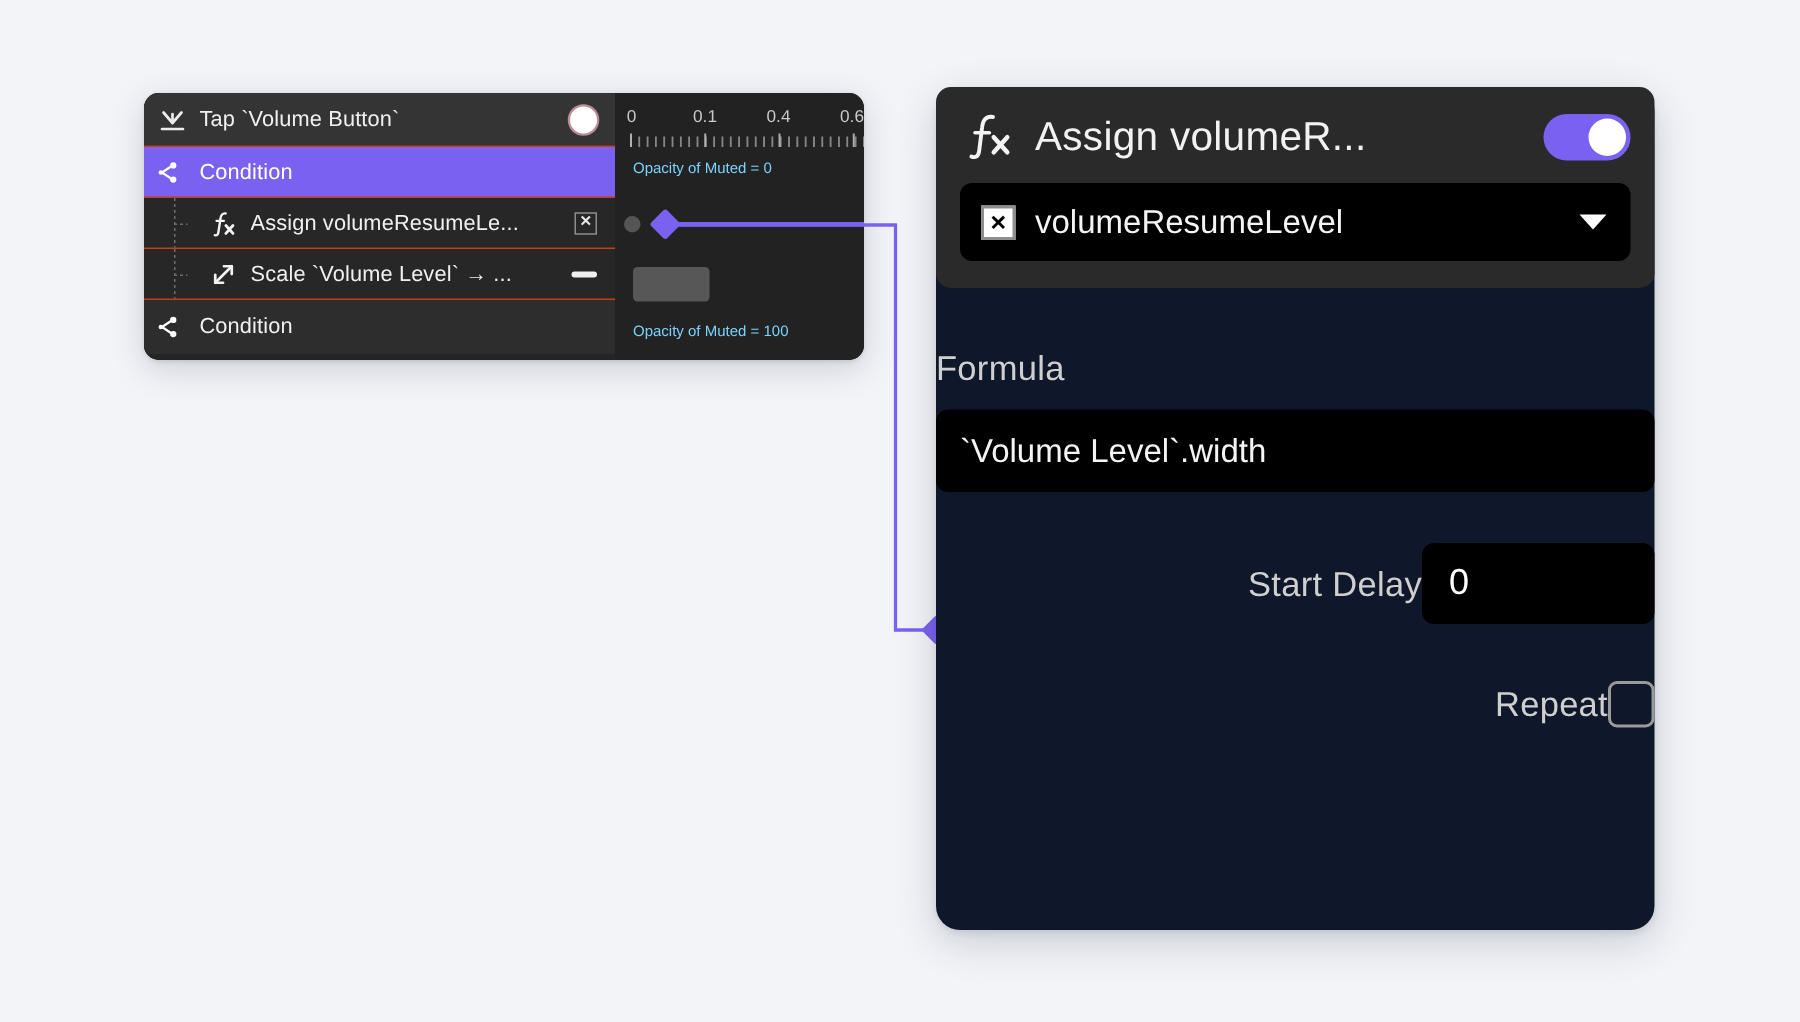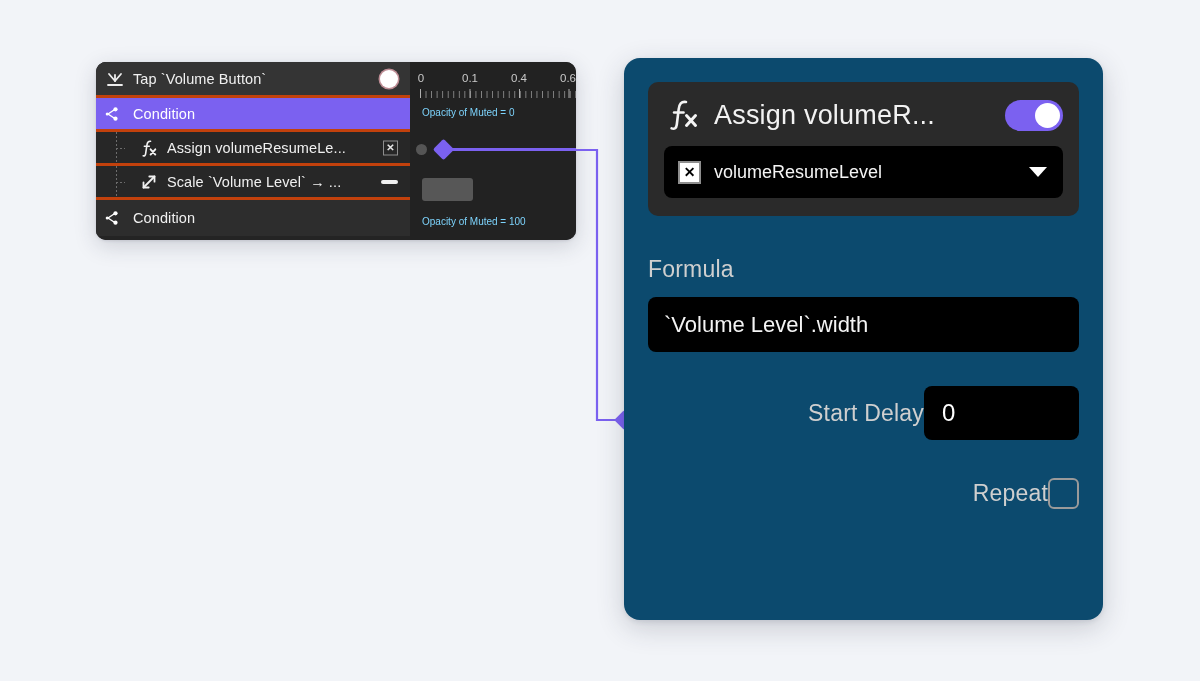--- a/index.html
+++ b/index.html
@@ -28,21 +28,21 @@
   }
   .node-right {
     flex: 1 1 auto;
     background: #222222;
     position: relative;
   }
   .row {
     height: 34px;
     display: flex; align-items: center;
     position: relative;
-    border-bottom: 3px solid #c2410c;
+    border-bottom: 1px solid #c2410c;
     padding-left: 8px;
   }
   .row:last-child { border-bottom: none; }
   .row-header { background: #343434; height: 36px; }
   .row-cond-sel { background: #7b61f0; height: 34px; }
   .row-plain { background: #272727; }
   .row-cond-bottom { background: #2d2d2d; height: 36px; }
 
   .row-label {
     color: #f0f0f0; font-size: 14.5px;
@@ -128,24 +128,24 @@
   }
 
   
   .wire { position: absolute; left: 0; top: 0; width: 1200px; height: 681px;
           pointer-events: none; }
 
   
   .panel {
     position: absolute; left: 624px; top: 58px;
     width: 479px; height: 562px;
-    background: #0c4a6e;
+    background: #0f172a;
     border-radius: 16px;
     box-shadow: 0 8px 28px rgba(40,45,65,0.20), 0 2px 5px rgba(40,45,65,0.10);
-    padding: 24px;
+    padding: 0;
   }
   .panel-card {
     background: #2a2a2a; border-radius: 10px;
     padding: 16px 16px 18px 16px;
   }
   .card-head {
     display: flex; align-items: center; gap: 12px;
     margin-bottom: 14px;
   }
   .card-title {
@@ -167,21 +167,21 @@
     height: 52px; display: flex; align-items: center;
     padding: 0 16px 0 14px; gap: 13px;
   }
   .var-chip {
     width: 23px; height: 23px; flex: 0 0 23px;
     background: #ffffff; border: 2px solid #8e8e8e;
     display: flex; align-items: center; justify-content: center;
     color: #000000; font-size: 14px; font-weight: bold; line-height: 1;
   }
   .var-name {
-    color: #f4f4f4; font-size: 18px; flex: 1 1 auto;
+    color: #f4f4f4; font-size: 22px; flex: 1 1 auto;
     white-space: nowrap; overflow: hidden;
   }
   .caret { width: 0; height: 0; border-left: 9px solid transparent;
            border-right: 9px solid transparent; border-top: 10px solid #ffffff; }
 
   .field-label {
     color: #cfcfcf; font-size: 23px; letter-spacing: 0.2px;
   }
   .formula-block { margin-top: 40px; }
   .formula-input {

